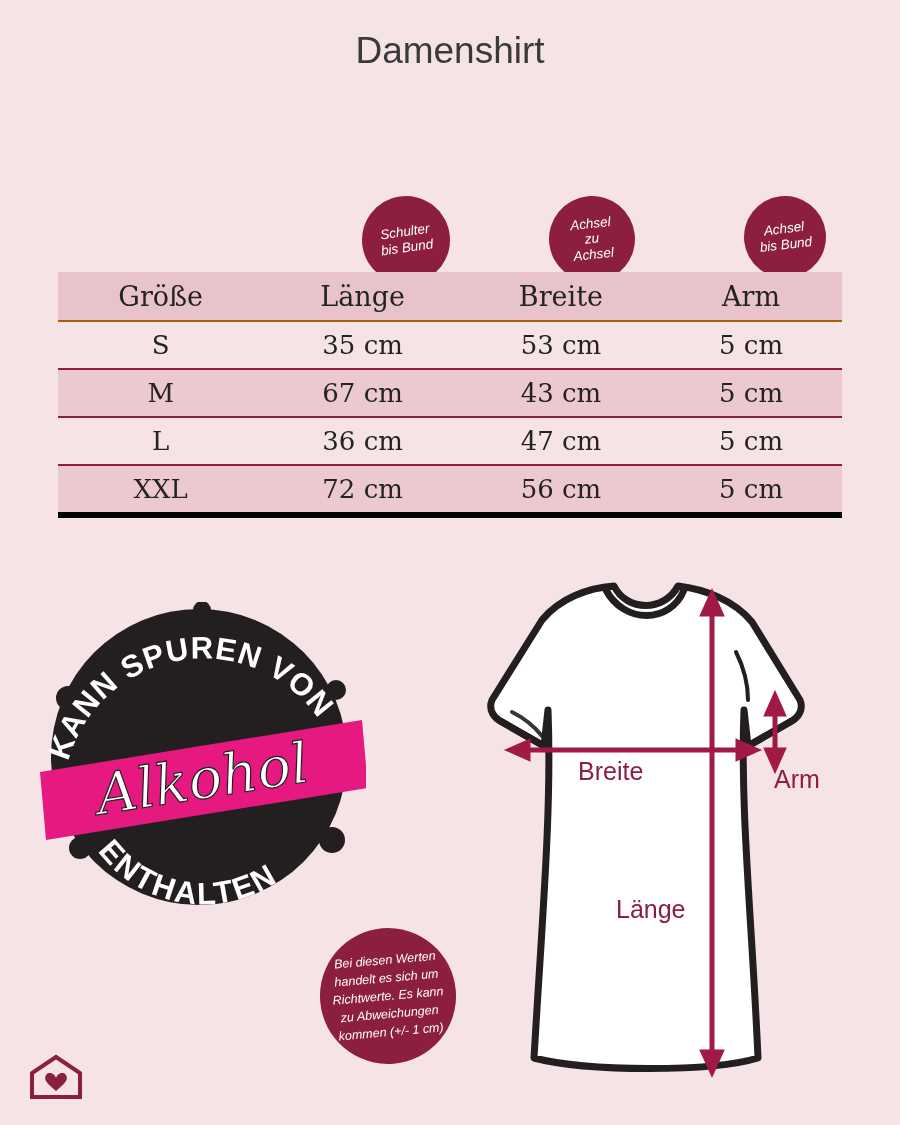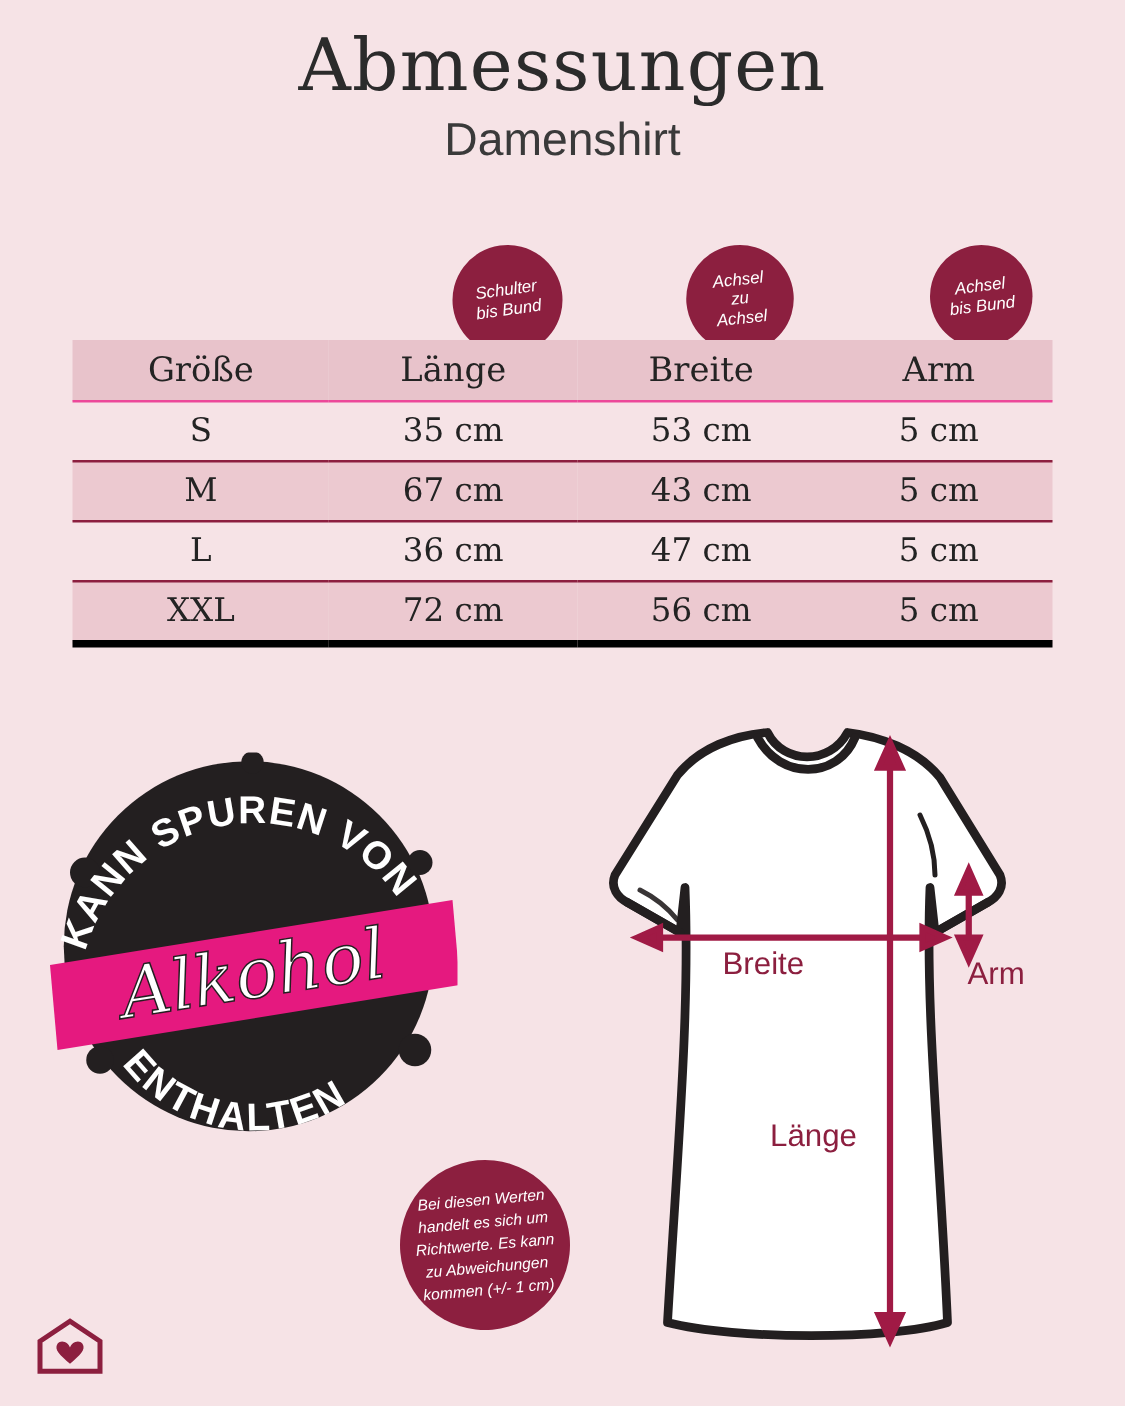--- a/index.html
+++ b/index.html
@@ -87,21 +87,21 @@
     border-bottom: 2px solid #8c1f3f;
     padding: 0;
     height: 46px;
     font-size: 26px;
     font-weight: normal;
   }
   thead th {
     height: 48px;
     font-size: 27px;
     background: #e8c3cb;
-    border-bottom: 2px solid #ec4899;
+    border-bottom: 2px solid #a16207;
   }
   tbody tr:nth-child(odd) td { background: transparent; }
   tbody tr:nth-child(even) td { background: #ecc9d0; }
   tbody tr:last-child td { border-bottom: 6px solid #000000; }
   col.c1 { width: 26.2%; }
   col.c2 { width: 25.3%; }
   col.c3 { width: 25.3%; }
   col.c4 { width: 23.2%; }
 
   
@@ -161,21 +161,20 @@
     left: 28px;
     bottom: 24px;
     width: 56px;
     height: 48px;
   }
 </style>
 </head>
 <body>
 
 <div class="header">
-  <div class="title">Abmessungen</div>
   <div class="subtitle">Damenshirt</div>
 </div>
 
 <div class="badge badge-shoulder">
   <span>
     <span>Schulter</span>
     <span>bis Bund</span>
   </span>
 </div>
 

